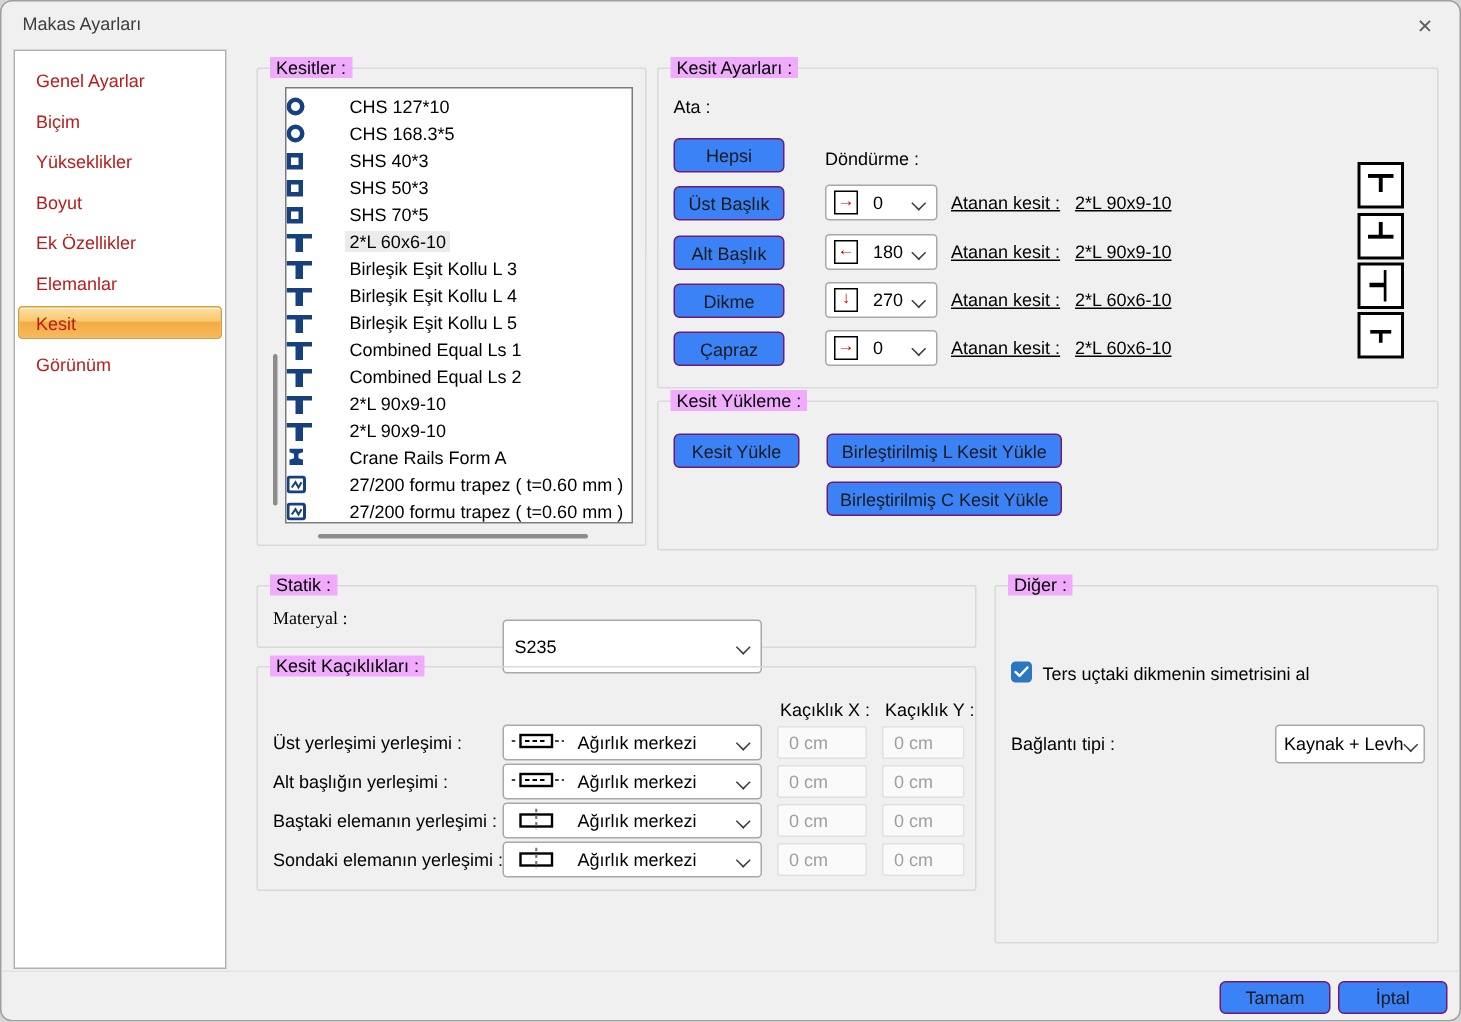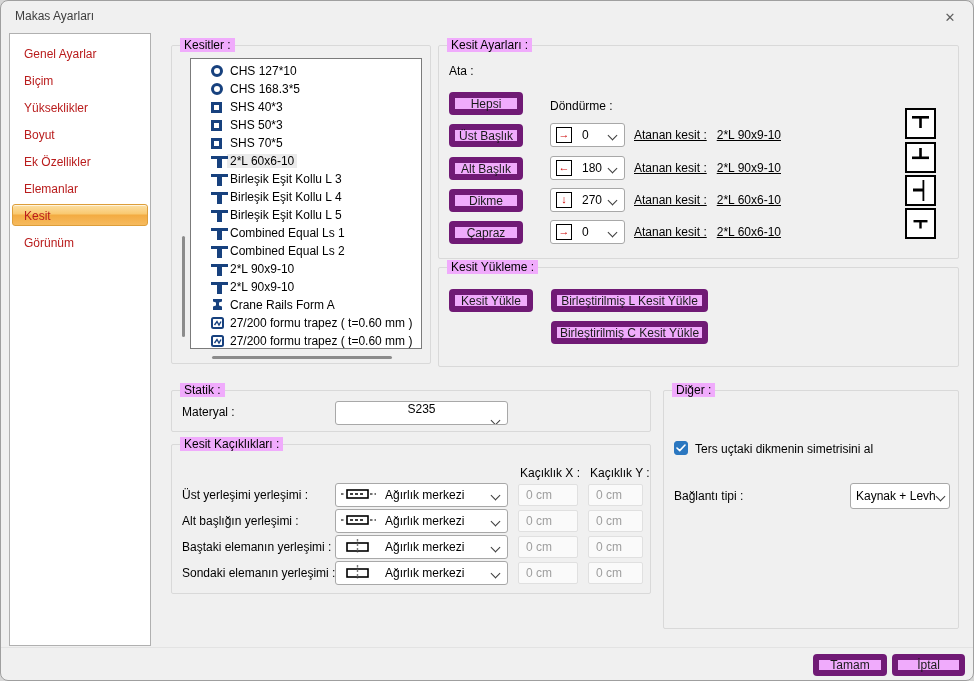--- a/index.html
+++ b/index.html
@@ -21,34 +21,34 @@
     content:""; position:absolute; left:2px; right:2px; top:2px; bottom:3px; z-index:1;
     border:1px solid #dd9e3a; border-radius:3px;
     background:linear-gradient(#fcdfa4 0%, #f9c96f 45%, #f3ab41 50%, #f6ba5e 100%);
     box-shadow: inset 0 1px 0 rgba(255,255,255,.65);
   }
   
   .group{ position:absolute; border:1px solid #d9d9d9; border-radius:2px; }
   .gtitle{ position:absolute; top:-8px; left:8px; background:#f0abfc; padding:0 4px; font-size:12px; white-space:nowrap; }
   
   .listbox{ position:absolute; left:18px; top:12px; width:232px; height:291px; background:#fff; border:1px solid #7b7b7b; overflow:hidden; padding-top:3px; }
-  .k-item{ height:18px; display:flex; align-items:center; padding-left:20px; white-space:nowrap; }
+  .k-item{ height:18px; display:flex; align-items:center; padding-left:0; white-space:nowrap;gap:23px; }
   .k-item .ic{ width:16px; display:flex; justify-content:flex-start; align-items:center; flex:none; }
   .k-item .k-lab{ padding:0 3px; font-size:12px; }
   .k-item.sel .k-lab{ background:#ebebeb; }
   .vthumb{ position:absolute; left:10px; top:190px; width:3px; height:101px; background:#8c8c8c; border-radius:2px; }
   .hthumb{ position:absolute; left:40px; top:310px; width:180px; height:3px; background:#8c8c8c; border-radius:2px; }
   
   .ic-chs{ width:12px; height:12px; border:3px solid #17417e; border-radius:50%; }
   .ic-shs{ width:11px; height:11px; border:3px solid #17417e; }
   .ic-ang{ width:14px; height:10px; position:relative; }
   .ic-ang::before{ content:""; position:absolute; left:0; top:0; width:6px; height:9px; border-top:3px solid #17417e; border-right:3px solid #17417e; }
   .ic-ang::after{ content:""; position:absolute; left:8px; top:0; width:6px; height:9px; border-top:3px solid #17417e; border-left:3px solid #17417e; }
   
-  .btn{ position:absolute; background:#f0abfc; border:6px solid #701a75; border-radius:4px; display:flex; align-items:center; justify-content:center; font-size:12px; color:#1a1a1a; cursor:default; }
+  .btn{ position:absolute; background:#3b82f6; border:1px solid #701a75; border-radius:4px; display:flex; align-items:center; justify-content:center; font-size:12px; color:#1a1a1a; cursor:default; }
   
   .combo{ position:absolute; background:#fff; border:1px solid #a8a8a8; border-radius:3px; display:flex; align-items:center; padding:0 7px 0 5px; font-size:12px; overflow:hidden; white-space:nowrap; }
   .chev{ margin-left:auto; width:9px; height:8px; position:relative; flex:none; }
   .chev::before{ content:""; position:absolute; left:1px; top:1px; width:6px; height:6px; border-left:1.3px solid #3c3c3c; border-bottom:1.3px solid #3c3c3c; transform:rotate(-45deg); }
   .rot-ic{ width:16px; height:16px; border:1.5px solid #000; background:#fff; color:#cc0000; font-size:11px; line-height:13px; text-align:center; flex:none; }
   .rot-val{ margin-left:10px; }
   
   .assigned{ position:absolute; left:195px; height:24px; display:flex; align-items:center; font-size:12px; white-space:nowrap;text-decoration:underline; }
   .assigned .av{ margin-left:10px; }
   .pic{ position:absolute; left:466px; width:31px; height:31px; border:2px solid #000; background:#fff; display:flex; align-items:center; justify-content:center; }
@@ -289,22 +289,22 @@
 
   <div class="group" style="left:437px; top:266px; width:521px; height:100px;">
     <span class="gtitle">Kesit Yükleme :</span>
     <div class="btn" style="left:10px; top:21px; width:84px; height:23px;">Kesit Yükle</div>
     <div class="btn" style="left:112px; top:21px; width:157px; height:23px;">Birleştirilmiş L Kesit Yükle</div>
     <div class="btn" style="left:112px; top:53px; width:157px; height:23px;">Birleştirilmiş C Kesit Yükle</div>
   </div>
 
   <div class="group" style="left:170px; top:389px; width:480px; height:42px;">
     <span class="gtitle">Statik :</span>
-    <span class="rowlab" style="top:9px;">Materyal :</span>
-    <div class="combo" style="left:163px; top:10px; width:173px; height:24px; padding-left:7px;flex-direction:column;">
+    <span class="rowlab" style="top:9px;font-family:Liberation Serif, serif;">Materyal :</span>
+    <div class="combo" style="left:163px; top:22px; width:173px; height:36px; padding-left:7px;">
       <span>S235</span>
       <span class="chev"></span>
     </div>
   </div>
 
   <div class="group" style="left:170px; top:443px; width:480px; height:150px;">
     <span class="gtitle">Kesit Kaçıklıkları :</span>
     <span class="colhead" style="left:348px; top:21px;">Kaçıklık X :</span>
     <span class="colhead" style="left:418px; top:21px;">Kaçıklık Y :</span>
 

